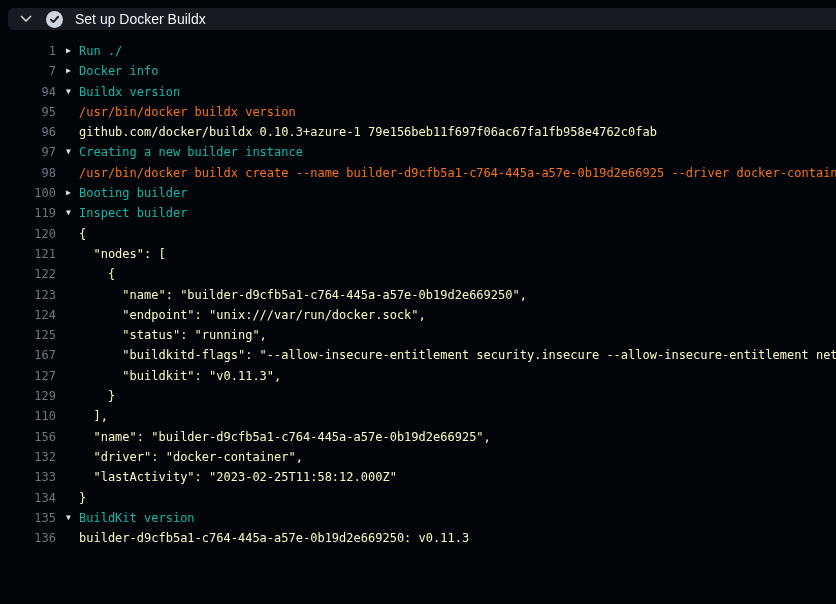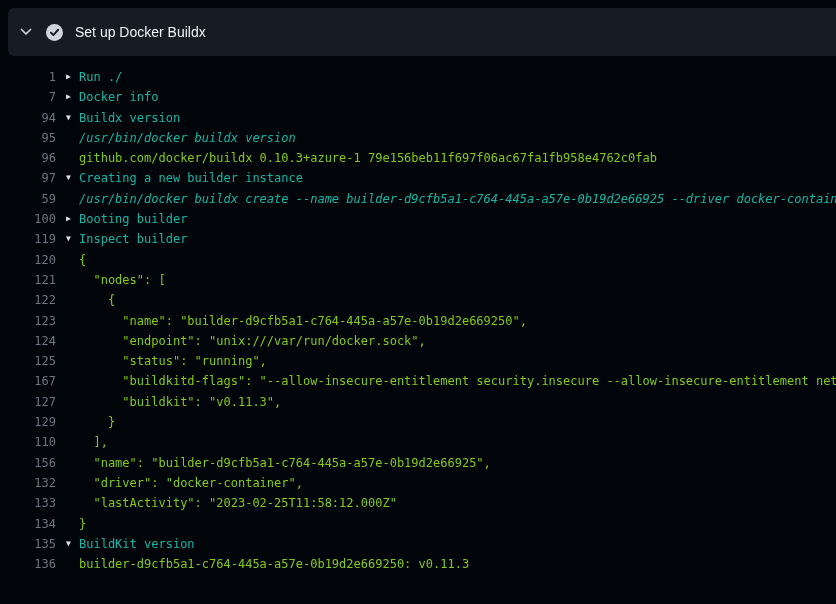--- a/index.html
+++ b/index.html
@@ -4,21 +4,21 @@
 <style>
   html,body{margin:0;padding:0;}
   body{
     width:836px;height:604px;
     background:#010409;
     overflow:hidden;
     font-family:"DejaVu Sans Mono","Liberation Mono",monospace;
   }
   .step-header{
     margin:8px 0 0 8px;
-    height:48px;
+    height:22px;
     background:#171c24;
     border-radius:6px 0 0 6px;
     display:flex;
     align-items:center;
     cursor:pointer;
   }
   .hdr-chevron{margin-left:12px;display:flex;align-items:center;}
   .hdr-check{margin-left:14px;display:flex;align-items:center;}
   .hdr-title{
     margin-left:12px;
@@ -40,22 +40,22 @@
   }
   .arrow{
     flex:0 0 13px;
     margin-left:10px;
     font-size:8px;
     color:#dde3ea;
     display:inline-block;
   }
   .txt{color:#c9d1d9;}
   .txt.group{color:#14b8a6;}
-  .txt.command{color:#14b8a6;font-style:italic;}
-  .txt.output{color:#84cc16;}
+  .txt.command{color:#f97316;}
+  .txt.output{color:#fef9c3;}
 </style>
 </head>
 <body>
 
 <div class="step-header">
   <span class="hdr-chevron">
     <svg width="12" height="8" viewBox="0 0 12 8">
       <path d="M1.5 1.5 L6 6 L10.5 1.5" fill="none" stroke="#c9d1d9" stroke-width="1.7" stroke-linecap="round" stroke-linejoin="round"></path>
     </svg>
   </span>
@@ -93,21 +93,21 @@
     <span class="num">96</span>
     <span class="arrow"></span>
     <span class="txt output">github.com/docker/buildx 0.10.3+azure-1 79e156beb11f697f06ac67fa1fb958e4762c0fab</span>
   </div>
     <div class="row">
     <span class="num">97</span>
     <span class="arrow">▼</span>
     <span class="txt group">Creating a new builder instance</span>
   </div>
     <div class="row">
-    <span class="num">59</span>
+    <span class="num">98</span>
     <span class="arrow"></span>
     <span class="txt command">/usr/bin/docker buildx create --name builder-d9cfb5a1-c764-445a-a57e-0b19d2e66925 --driver docker-container</span>
   </div>
     <div class="row">
     <span class="num">100</span>
     <span class="arrow">▶</span>
     <span class="txt group">Booting builder</span>
   </div>
     <div class="row">
     <span class="num">119</span>

